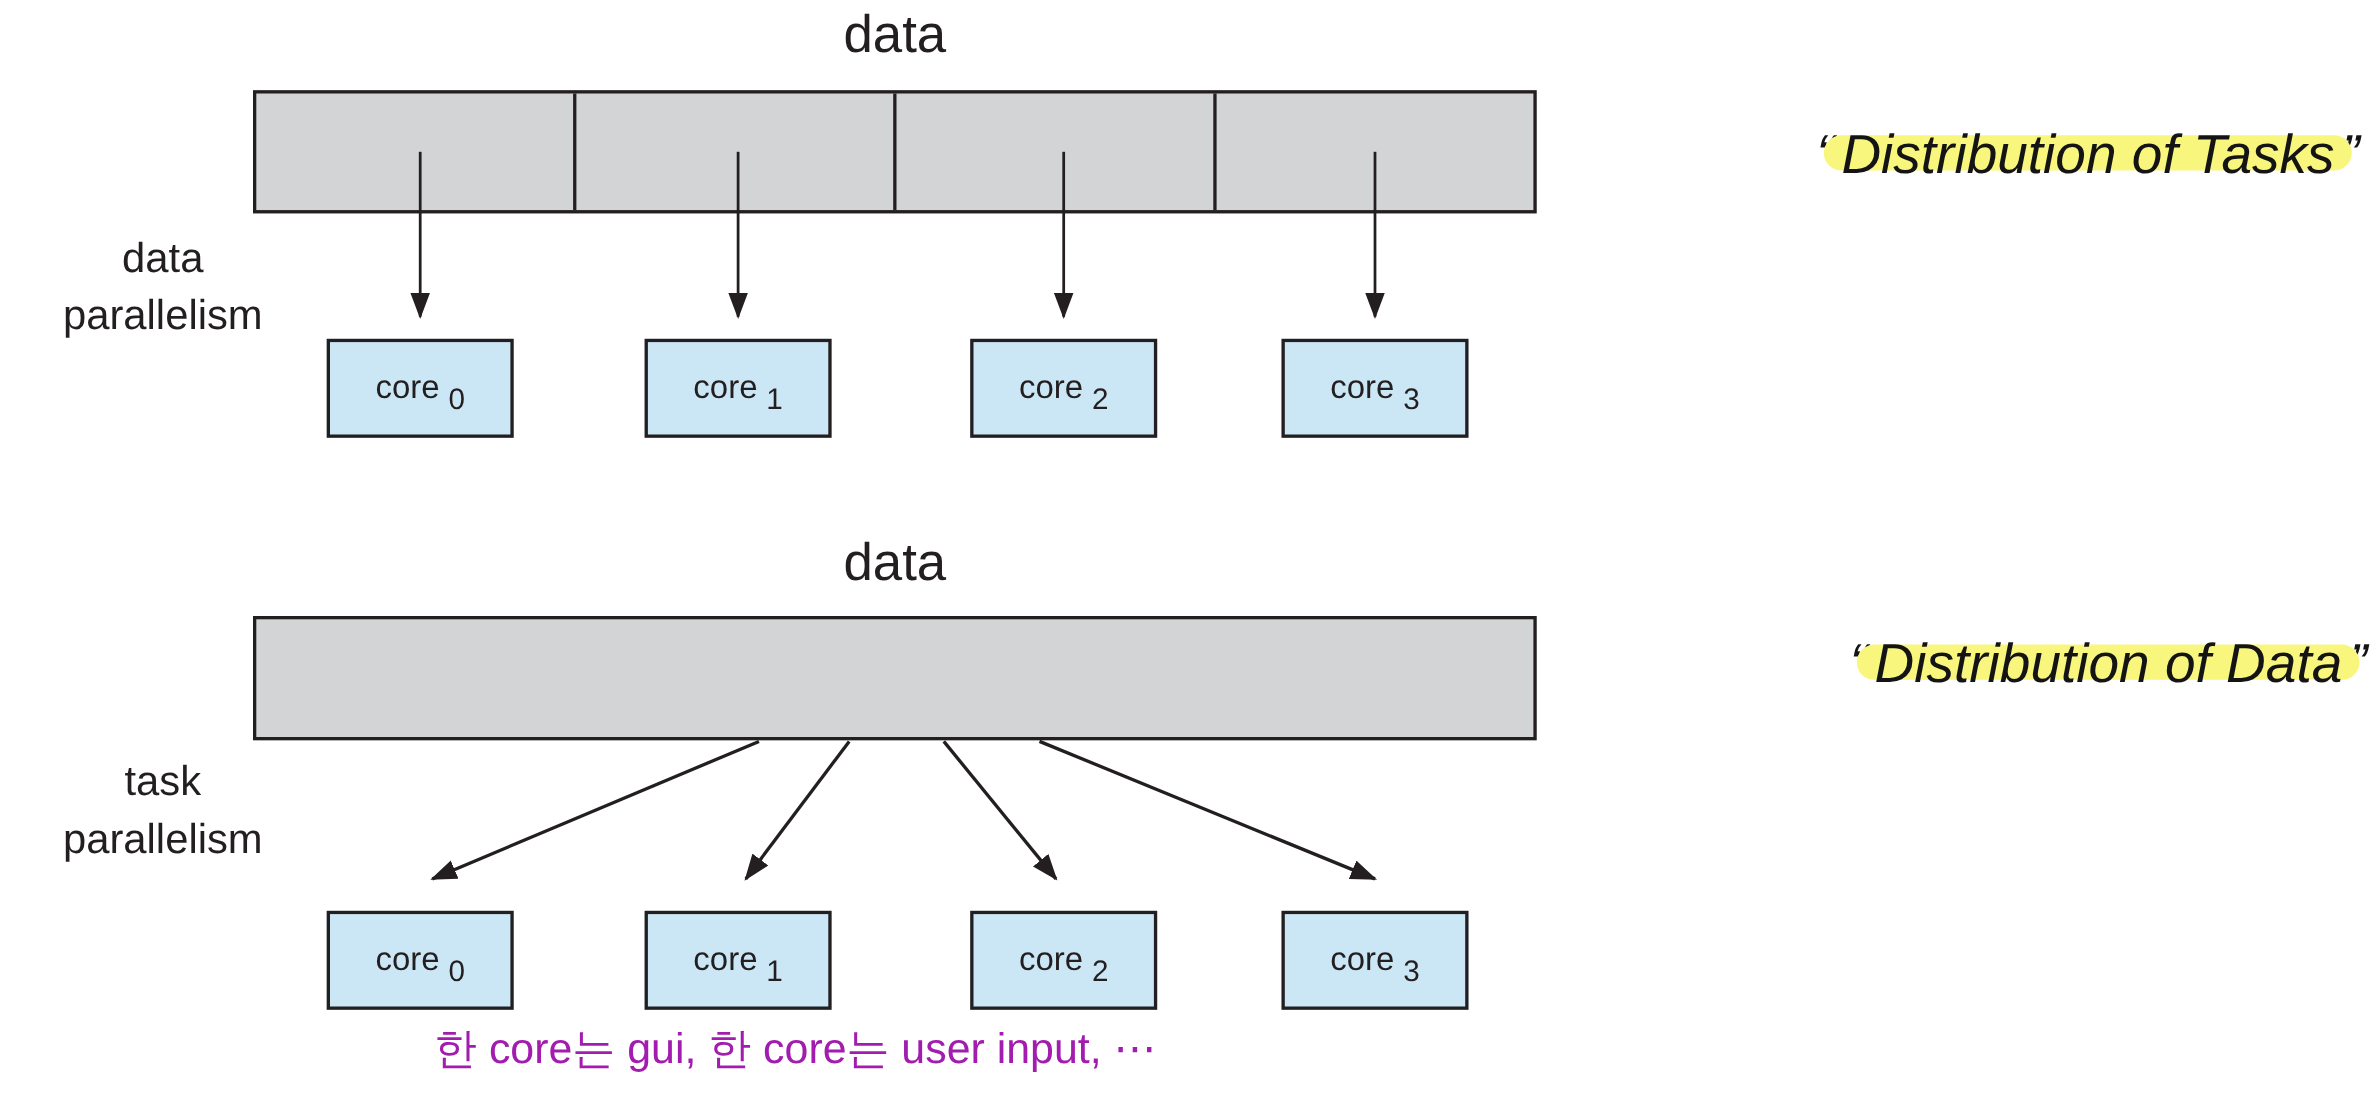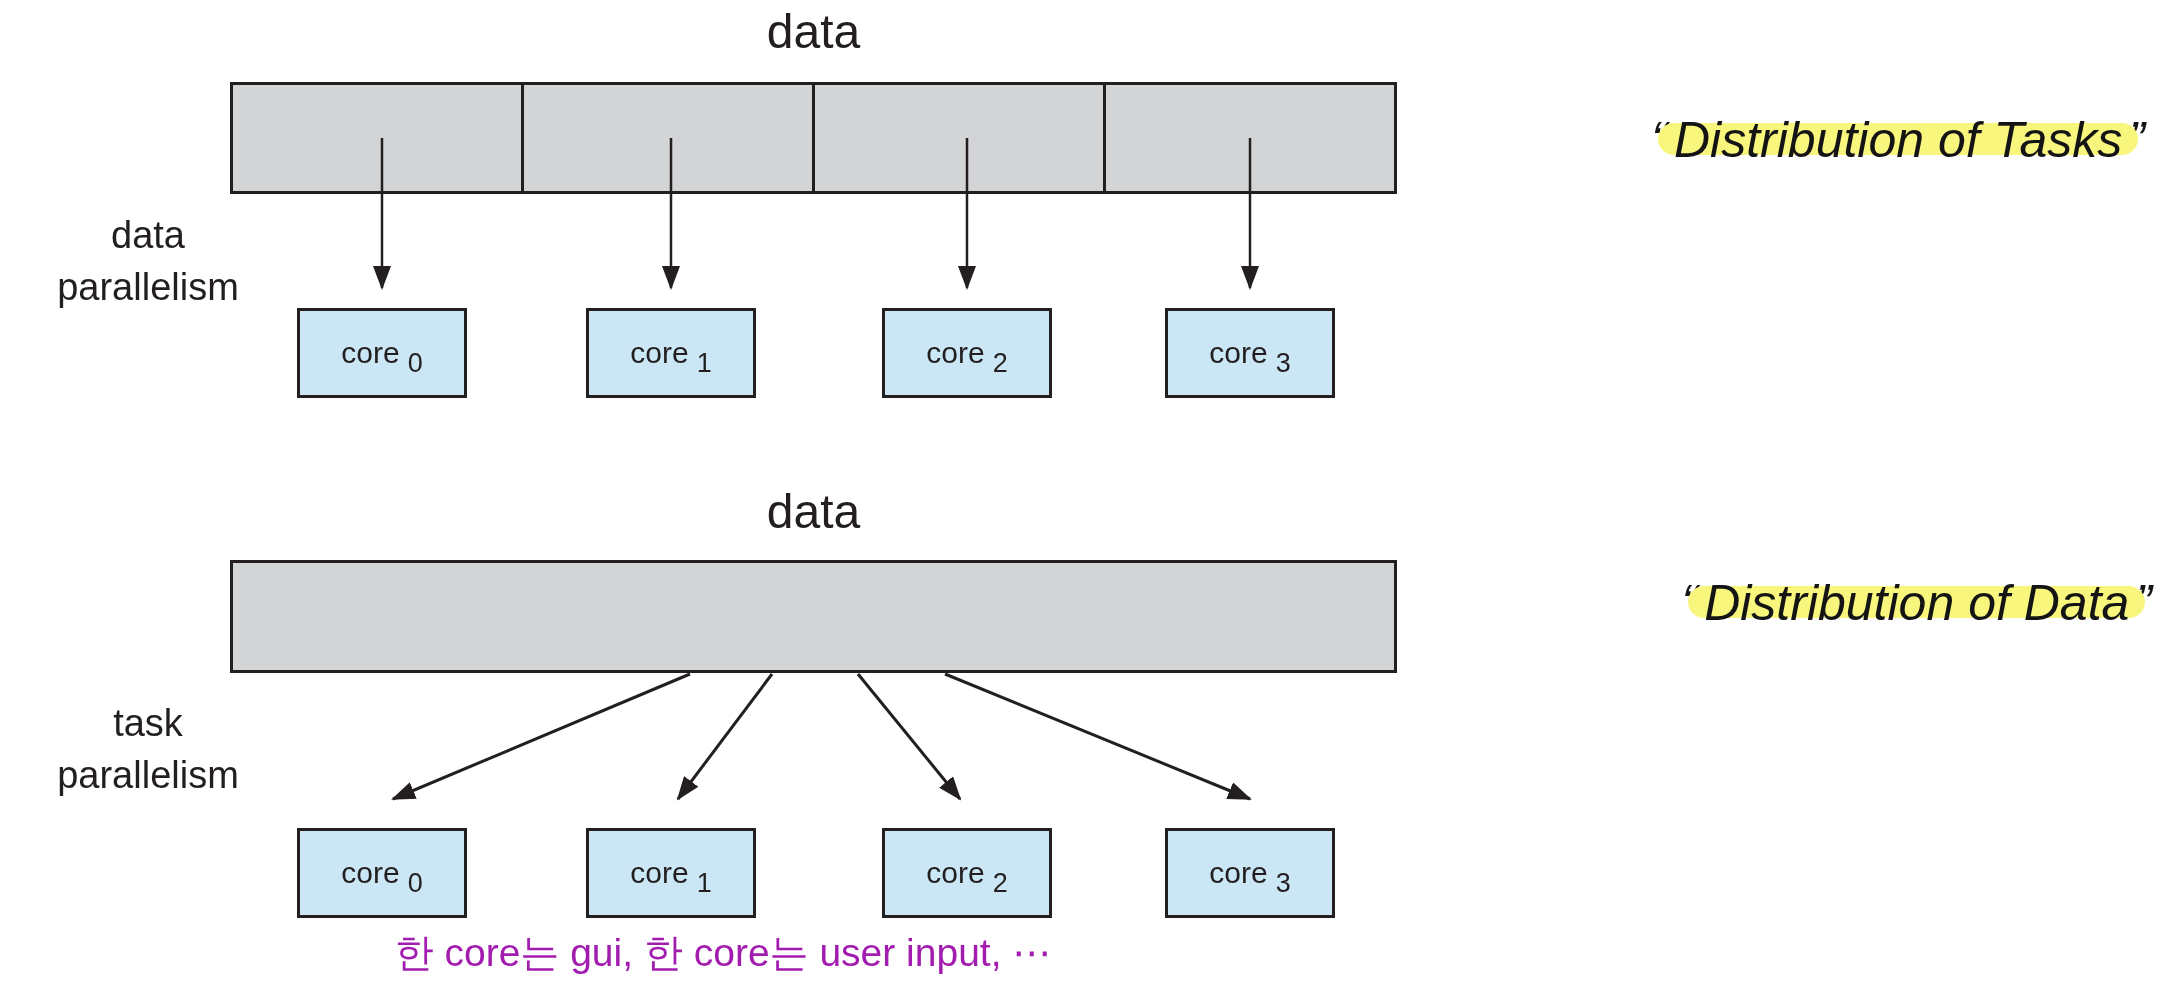--- a/index.html
+++ b/index.html
@@ -43,21 +43,21 @@
   .side-label {
     position: absolute;
     left: 28px;
     width: 240px;
     text-align: center;
     font-size: 38px;
     line-height: 1.36;
     color: #231f20;
   }
   .s-top { top: 210px; }
-  .s-bot { top: 686px; margin-top: 12px; }
+  .s-bot { top: 686px; }
 
   .core-box {
     position: absolute;
     width: 170px;
     height: 90px;
     background: #cbe7f5;
     border: 3px solid #231f20;
     display: flex;
     align-items: center;
     justify-content: center;

